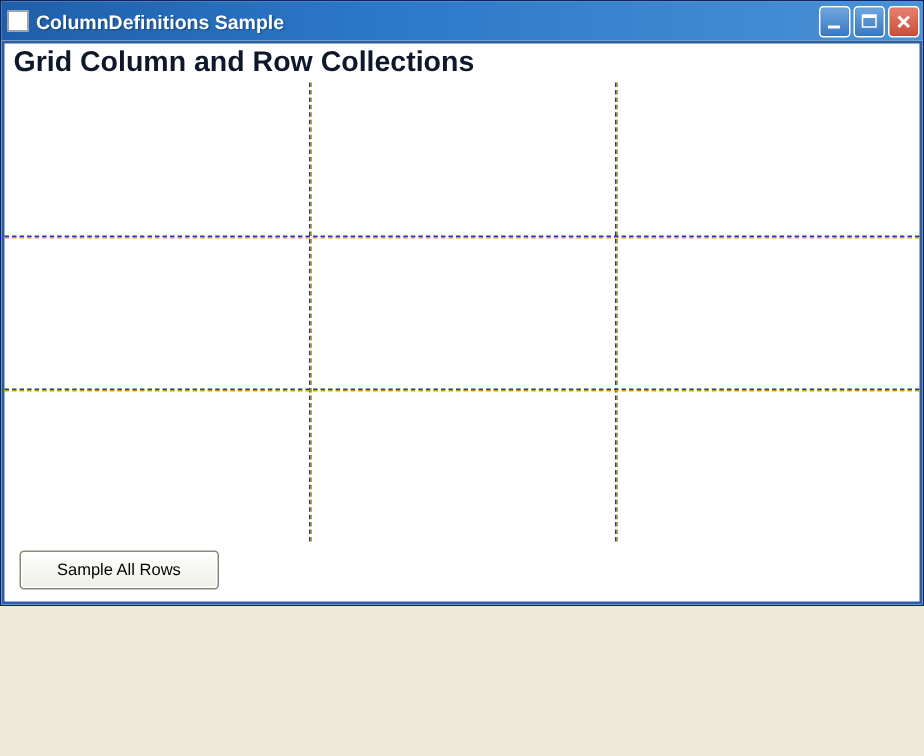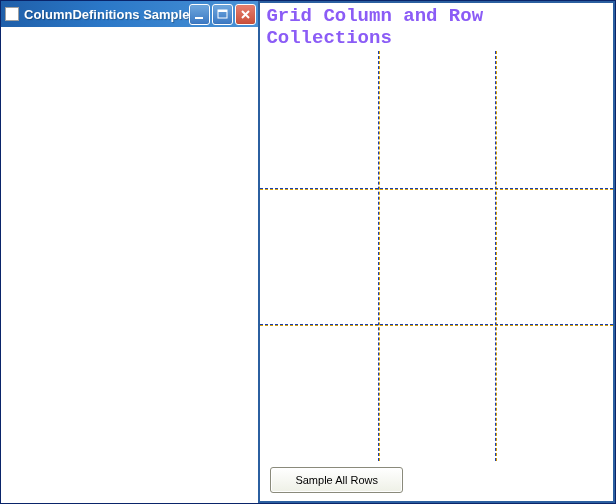--- a/index.html
+++ b/index.html
@@ -5,25 +5,25 @@
     * { box-sizing: border-box; margin: 0; padding: 0; }
     body {
       font-family: Tahoma, Arial, sans-serif;
       background: #ece9d8;
       width: 616px;
       height: 504px;
       overflow: hidden;
     }
     .window {
       width: 616px;
-      height: 504px;
+      height: 404px;
       border: 1px solid #0a246a;
       background: #fff;
       display: flex;
-      flex-direction: row;
+      flex-direction: column;
     }
     .titlebar {
       height: 26px;
       background: linear-gradient(to bottom, #3b6ea5 0%, #2c5a8f 50%, #3b6ea5 100%);
       background: linear-gradient(to right, #1f5fa9 0%, #2b78c8 40%, #4a92d6 100%);
       display: flex;
       align-items: center;
       padding: 0 2px 0 4px;
       color: #fff;
       font-size: 12px;
@@ -71,23 +71,23 @@
       border: 2px solid #2b5fa0;
       margin: 0;
       background: #fff;
       position: relative;
       display: flex;
       flex-direction: column;
     }
     .heading {
       font-weight: bold;
       font-size: 19px;
-      color: #8b5cf6;
+      color: #0f172a;
       padding: 2px 6px 2px 6px;
-      font-family: Liberation Mono, monospace;
+      font-family: Liberation Sans, sans-serif;
     }
     .grid-area {
       flex: 1;
       position: relative;
     }
     .grid {
       position: absolute;
       inset: 0;
     }
     .grid-line {

